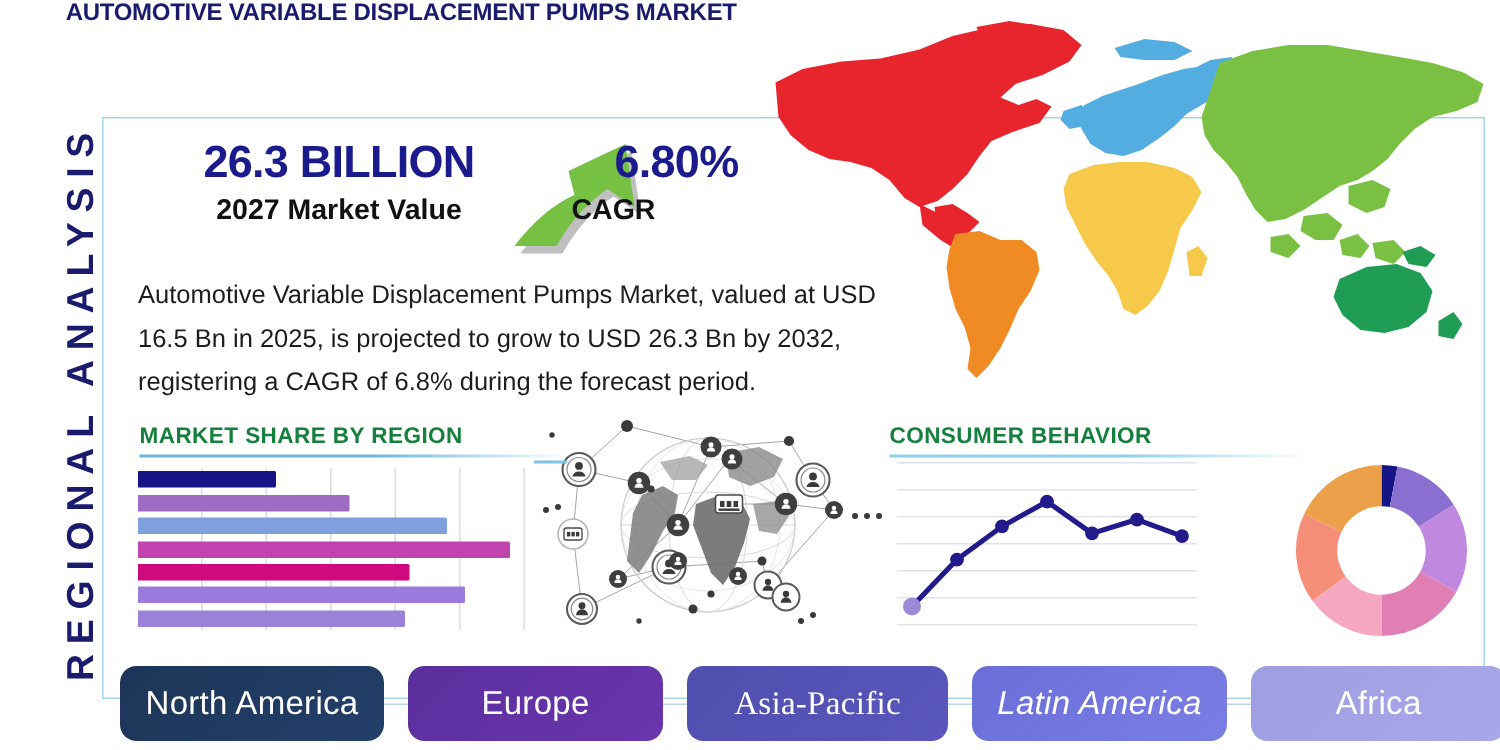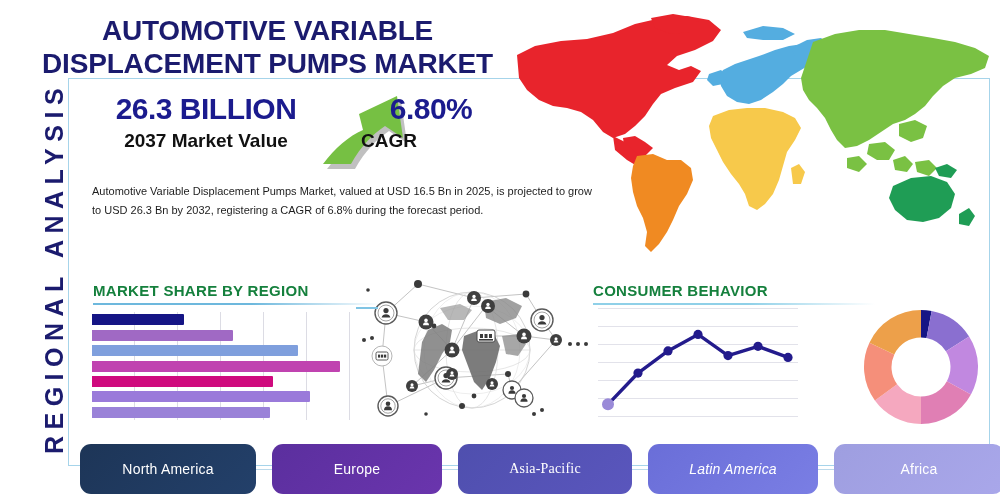--- a/index.html
+++ b/index.html
@@ -17,41 +17,41 @@
     width: 400px; height: 44px;
     transform: rotate(-90deg);
     display: flex; align-items: center; justify-content: center;
     font-size: 25px; font-weight: 700; letter-spacing: 6.5px;
     color: #1b1b6e;
     white-space: nowrap;
   }
 
   
   #title {
-    position: absolute; left: 40px; top: 14px;
+    position: absolute; left: 40px; top: 0;
     width: 455px;
     text-align: center;
-    font-size: 28px; font-weight: 700; line-height: 1.18;
+    font-size: 16px; font-weight: 700; line-height: 1.18;
     letter-spacing: -0.2px;
     color: #1b1b6e;
     text-transform: uppercase;
   }
 
   
   #frame {
     position: absolute; left: 68px; top: 78px;
     width: 922px; height: 388px;
     border: 1px solid #a6d4ea;
     border-top-color: #a6d4ea;
     background: transparent;
     pointer-events: none;
   }
 
   
-  #kpi { position: absolute; left: 71px; top: 92px; width: 420px; height: 78px; }
+  #kpi { position: absolute; left: 91px; top: 92px; width: 420px; height: 78px; }
   #kpi-value {
     position: absolute; left: 20px; top: 0px; width: 230px;
     text-align: center;
     font-size: 30px; font-weight: 700; color: #1b1b8e; letter-spacing: -0.5px;
   }
   #kpi-value-label {
     position: absolute; left: 10px; top: 38px; width: 250px;
     text-align: center;
     font-size: 19px; font-weight: 700; color: #111;
   }
@@ -62,21 +62,21 @@
   }
   #cagr-label {
     position: absolute; left: 290px; top: 38px; width: 140px;
     font-size: 19px; font-weight: 700; color: #111;
   }
   #growth-arrow { position: absolute; left: 248px; top: -8px; width: 105px; height: 90px; }
 
   
   #summary {
     position: absolute; left: 92px; top: 182px; width: 510px;
-    font-size: 11px; line-height: 1.72; color: #1d1d1d;
+    font-size: 17px; line-height: 1.72; color: #1d1d1d;
   }
 
   
   .sec-head {
     position: absolute;
     font-size: 15px; font-weight: 700; letter-spacing: 0.3px;
     color: #15803d; text-transform: uppercase;
     padding-bottom: 4px;
     white-space: nowrap;
   }
@@ -108,21 +108,21 @@
 
   
   #world-map { position: absolute; left: 495px; top: 8px; width: 505px; height: 262px; }
 
   
   #regions { position: absolute; left: 80px; top: 443px; width: 912px; height: 52px;
              display: flex; align-items: center; }
   .region-btn {
     height: 50px; border-radius: 11px;
     display: flex; align-items: center; justify-content: center;
-    color: #ffffff; font-size: 14px; letter-spacing: 0.2px;
+    color: #ffffff; font-size: 22px; letter-spacing: 0.2px;
     white-space: nowrap;
   }
   .region-gap { flex: 0 0 16px; height: 1px; background: #bcd9ea; }
   .r0 { flex: 0 0 176px; background: linear-gradient(135deg,#1d3557 0%,#23406a 100%); }
   .r1 { flex: 0 0 170px; background: linear-gradient(135deg,#5b2f9e 0%,#6a35ad 100%); }
   .r2 { flex: 0 0 174px; background: linear-gradient(135deg,#4f4fae 0%,#5a56bd 100%); font-family: Liberation Serif, serif; }
   .r3 { flex: 0 0 170px; background: linear-gradient(135deg,#6a6ed8 0%,#7a7ee4 100%); font-style: italic; }
   .r4 { flex: 0 0 170px; background: linear-gradient(135deg,#9e9ee0 0%,#a9a7ea 100%); }
 </style>
 </head>
@@ -163,21 +163,21 @@
 
       <path fill="#1f9d55" d="M398 178 L416 170 L436 168 L452 174 L460 186 L456 200 L444 210 L428 214 L412 212 L400 202 L394 190 Z"></path>
       <path fill="#1f9d55" d="M464 206 L474 200 L480 208 L474 218 L464 216 Z"></path>
       <path fill="#1f9d55" d="M440 160 L452 156 L462 162 L456 170 L444 168 Z"></path>
       <path fill="#7ac143" d="M352 150 L364 148 L372 156 L364 164 L352 160 Z"></path>
     </svg>
   </div>
 
   <div id="kpi">
     <div id="kpi-value">26.3 BILLION</div>
-    <div id="kpi-value-label">2037 Market Value</div>
+    <div id="kpi-value-label">2027 Market Value</div>
     <div id="growth-arrow">
       <svg viewBox="0 0 105 90" width="105" height="90" xmlns="http://www.w3.org/2000/svg">
         <path d="M4 80 C16 64, 30 52, 44 46 L40 30 L78 12 L84 54 L66 42 C54 50, 42 62, 32 80 Z" fill="#8d8d8d" opacity="0.55" transform="translate(4,5)"></path>
         <path d="M4 80 C16 64, 30 52, 44 46 L40 30 L78 12 L84 54 L66 42 C54 50, 42 62, 32 80 Z" fill="#76c043"></path>
       </svg>
     </div>
     <div id="cagr-value">6.80%</div>
     <div id="cagr-label">CAGR</div>
   </div>
 

